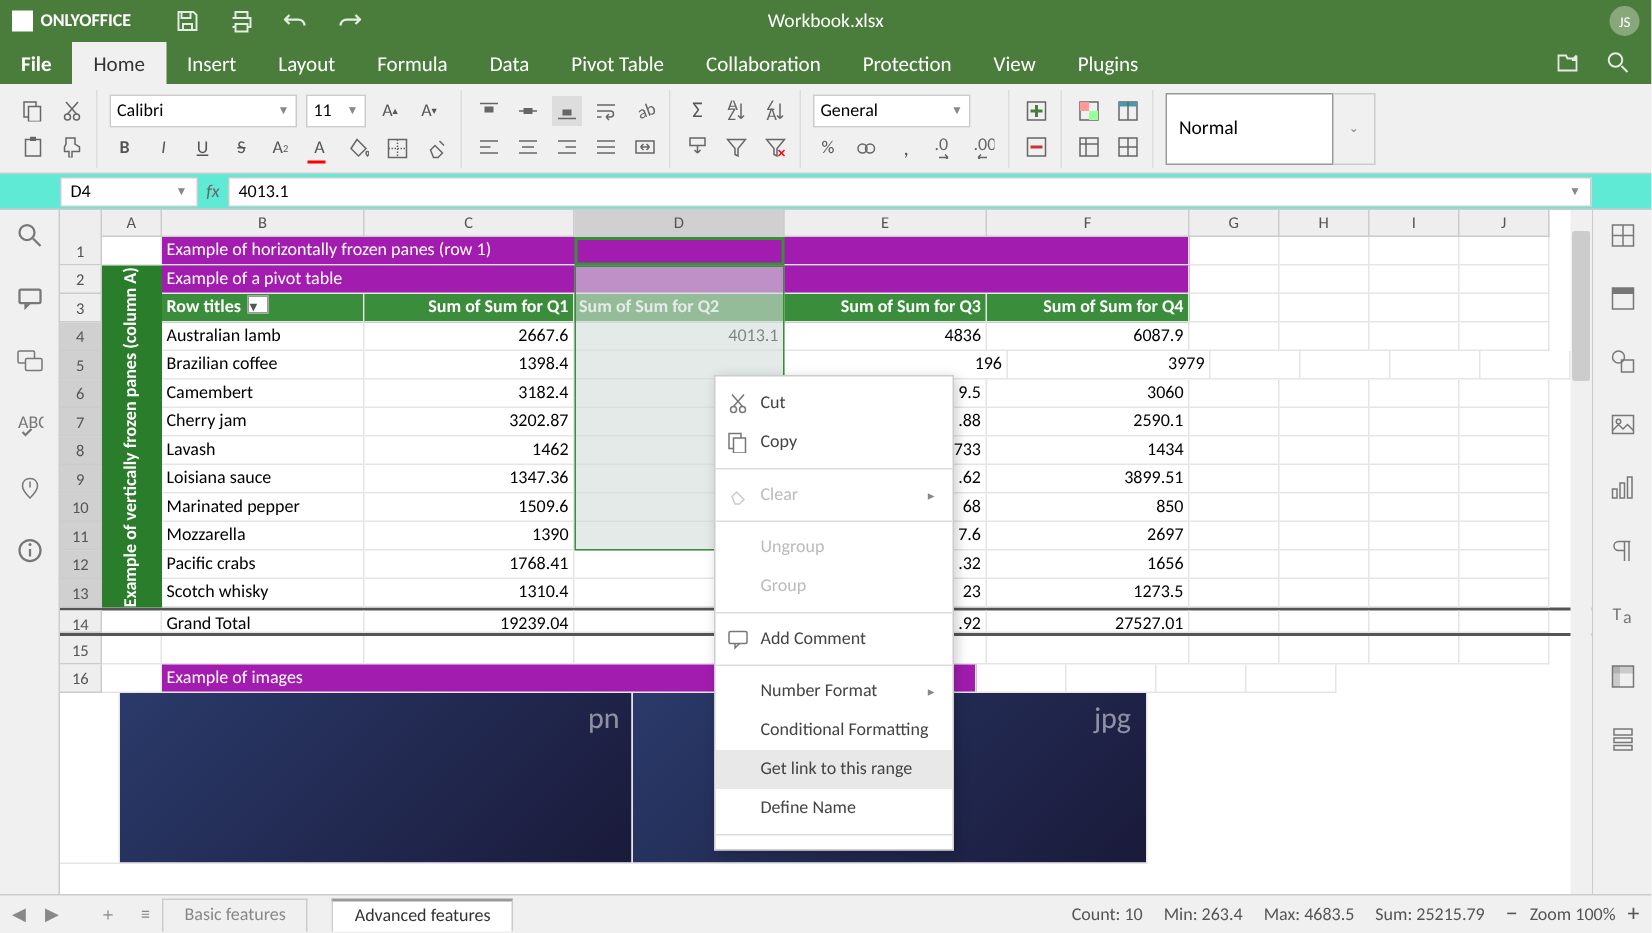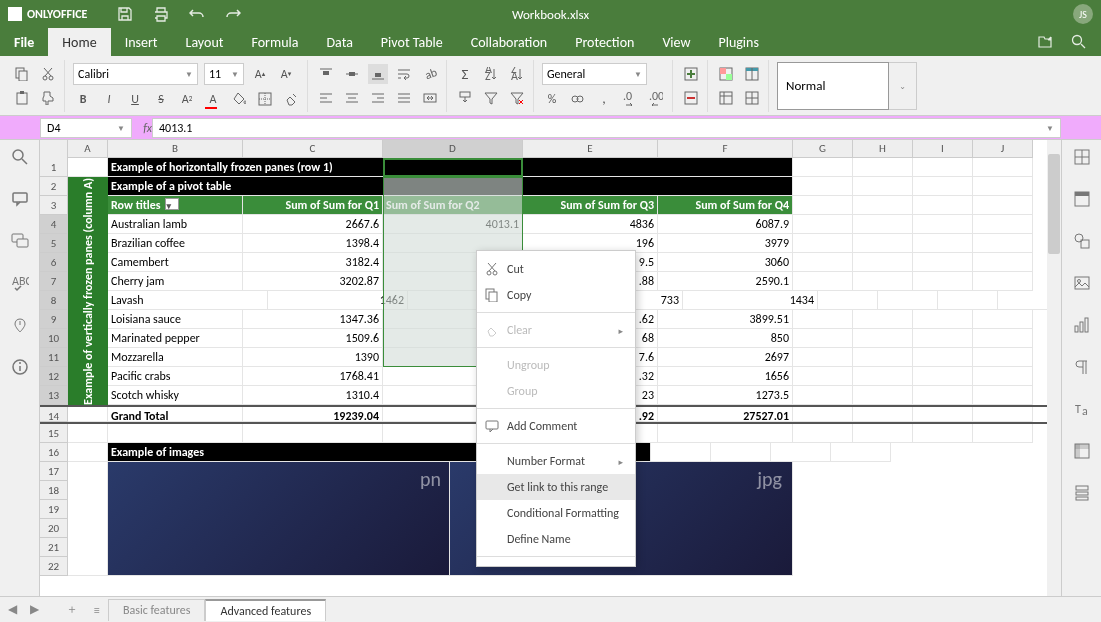--- a/index.html
+++ b/index.html
@@ -20,63 +20,63 @@
 .r-group{display:flex;flex-direction:column;gap:4px;padding:0 6px;border-right:1px solid #ddd;height:52px;justify-content:center}
 .r-row{display:flex;gap:6px;align-items:center}
 .r-btn{width:20px;height:20px;display:flex;align-items:center;justify-content:center;cursor:pointer;color:#555}
 .r-btn svg{width:14px;height:14px}
 .font-sel{width:125px;height:22px;border:1px solid #ccc;background:#fff;padding:2px 4px;display:flex;align-items:center;justify-content:space-between}
 .size-sel{width:40px;height:22px;border:1px solid #ccc;background:#fff;padding:2px 4px;display:flex;align-items:center;justify-content:space-between}
 .numf-sel{width:105px;height:22px;border:1px solid #ccc;background:#fff;padding:2px 4px;display:flex;align-items:center;justify-content:space-between}
 .chev{font-size:8px;color:#888}
 .style-box{width:112px;height:48px;border:1px solid #999;background:#fff;display:flex;align-items:center;padding:0 8px;font-size:13px}
 .style-drop{width:28px;height:48px;border:1px solid #ccc;border-left:none;display:flex;align-items:center;justify-content:center}
-.formula-bar{height:24px;background:#f0abfc;border-bottom:1px solid #ccc;display:flex;align-items:center}
+.formula-bar{height:24px;background:#5eead4;border-bottom:1px solid #ccc;display:flex;align-items:center}
 .cell-ref{width:92px;height:20px;border:1px solid #ccc;background:#fff;margin-left:40px;padding:2px 6px;display:flex;justify-content:space-between;align-items:center}
-.fx{width:20px;font-style:italic;text-align:right;color:#666}
+.fx{width:20px;font-style:italic;text-align:center;color:#666}
 .formula-input{flex:1;height:20px;border:1px solid #ccc;background:#fff;padding:2px 6px;margin-right:40px;display:flex;justify-content:space-between;align-items:center}
 .main{display:flex;height:456px}
 .left-panel{width:40px;background:#f0f0f0;border-right:1px solid #ccc;display:flex;flex-direction:column;align-items:center;padding-top:8px;gap:24px}
 .left-panel .icon{width:18px;height:18px;color:#777;cursor:pointer}
 .right-panel{width:40px;background:#f0f0f0;border-left:1px solid #ccc;display:flex;flex-direction:column;align-items:center;padding-top:8px;gap:24px}
 .right-panel .icon{width:18px;height:18px;color:#777;cursor:pointer}
 .sheet{flex:1;background:#fff;position:relative;overflow:hidden}
 .col-headers{display:flex;height:18px;background:#eee;border-bottom:1px solid #ccc;position:absolute;top:0;left:0}
 .corner{width:28px;height:18px;background:#eee;border-right:1px solid #ccc}
 .col-h{height:18px;border-right:1px solid #ccc;text-align:center;line-height:18px;color:#555;font-size:11px}
 .col-h.sel{background:#d0d0d0}
 .grid{position:absolute;top:18px;left:0;right:0;bottom:0}
 .row{display:flex;height:19px}
 .row-h{width:28px;background:#eee;border-right:1px solid #ccc;border-bottom:1px solid #ccc;text-align:center;line-height:19px;color:#555;font-size:11px}
 .row-h.sel{background:#d0d0d0}
 .cell{border-right:1px solid #e5e5e5;border-bottom:1px solid #e5e5e5;padding:0 3px;line-height:19px;overflow:hidden;white-space:nowrap}
-.green-banner{background:#000000;color:#fff;font-weight:bold}
+.green-banner{background:#a21caf;color:#fff;font-weight:normal}
 .green-header{background:#3a8d3a;color:#fff;font-weight:bold}
 .vert-banner{position:absolute;left:28px;top:37px;width:40px;height:228px;background:#2a7d2a;color:#fff;display:flex;align-items:center;justify-content:center;z-index:2}
 .vert-text{transform:rotate(-90deg);white-space:nowrap;font-weight:bold;text-align:center;line-height:13px}
 .txt-r{text-align:right}
-.bold{font-weight:bold}
+.bold{font-weight:normal}
 .gt-row{border-top:2px solid #555;border-bottom:2px solid #555}
 .sel-cell{position:absolute;border:2px solid #3a8d3a;pointer-events:none;z-index:3}
 .sel-range{position:absolute;background:rgba(210,220,215,0.6);border:1px solid #3a8d3a;z-index:1}
 .filter-btn{display:inline-block;width:14px;height:12px;background:#fff;border:1px solid #999;margin-left:4px;position:relative;top:1px}
 .filter-btn::after{content:"▾";position:absolute;top:-3px;left:1px;font-size:9px;color:#555}
 .img-row{background:linear-gradient(135deg,#2a3a6a,#1a1a3a);position:relative}
 .img-label{position:absolute;color:rgba(255,255,255,0.5);font-size:20px}
 .ctx-menu{position:absolute;left:476px;top:250px;width:160px;background:#fff;border:1px solid #ccc;box-shadow:2px 2px 8px rgba(0,0,0,0.2);z-index:100;padding:5px 0}
 .ctx-item{height:26px;display:flex;align-items:center;padding:0 12px 0 30px;position:relative;cursor:pointer;font-size:12px;color:#444}
 .ctx-item:hover,.ctx-item.hover{background:#e8e8e8}
 .ctx-item.disabled{color:#bbb}
 .ctx-sep{height:1px;background:#ddd;margin:4px 0}
 .ctx-icon{position:absolute;left:8px;width:14px;height:14px;color:#777}
 .ctx-arrow{margin-left:auto;font-size:9px;color:#888}
 .status{position:absolute;bottom:0;height:26px;width:100%;background:#f0f0f0;border-top:1px solid #ccc;display:flex;align-items:center;padding:0 8px}
 .sheet-nav{display:flex;gap:6px;padding-right:12px}
 .nav-btn{width:16px;height:16px;color:#888;cursor:pointer}
-.sheet-tabs{display:flex;gap:0}
+.sheet-tabs{display:flex;gap:16px}
 .sheet-tab{padding:3px 14px;border:1px solid #ccc;border-bottom:none;color:#888;cursor:pointer;font-size:12px}
 .sheet-tab.active{background:#fff;color:#333;border-top:2px solid #999}
 .add-tab{padding:3px 8px;color:#888;cursor:pointer}
 .status-right{margin-left:auto;display:flex;gap:14px;align-items:center;color:#555;font-size:12px}
 .zoom{display:flex;gap:8px;align-items:center}
 .scrollbar-v{position:absolute;right:0;top:0;width:14px;bottom:0;background:#f0f0f0}
 .scrollbar-v .thumb{position:absolute;top:14px;width:12px;height:100px;background:#ccc;left:1px;border-radius:2px}
 .b{font-weight:bold}.i{font-style:italic}.u{text-decoration:underline}.s{text-decoration:line-through}
 </style>
 </head>
@@ -508,21 +508,21 @@
           <div class="cell " style="width:60px"></div>
           <div class="cell " style="width:60px"></div>
           <div class="cell " style="width:60px"></div>
         </div>
         <div class="row ">
           <div class="row-h sel">5</div>
           <div class="cell " style="width:40px"></div>
           <div class="cell " style="width:135px">Brazilian coffee</div>
           <div class="cell txt-r" style="width:140px">1398.4</div>
           <div class="cell txt-r" style="width:140px"></div>
-          <div class="cell txt-r" style="width:135px">196</div>
+          <div class="cell txt-r" style="width:149px">196</div>
           <div class="cell txt-r" style="width:135px">3979</div>
           <div class="cell " style="width:60px"></div>
           <div class="cell " style="width:60px"></div>
           <div class="cell " style="width:60px"></div>
           <div class="cell " style="width:60px"></div>
         </div>
         <div class="row ">
           <div class="row-h sel">6</div>
           <div class="cell " style="width:40px"></div>
           <div class="cell " style="width:135px">Camembert</div>
@@ -544,21 +544,21 @@
           <div class="cell txt-r" style="width:135px">.88</div>
           <div class="cell txt-r" style="width:135px">2590.1</div>
           <div class="cell " style="width:60px"></div>
           <div class="cell " style="width:60px"></div>
           <div class="cell " style="width:60px"></div>
           <div class="cell " style="width:60px"></div>
         </div>
         <div class="row ">
           <div class="row-h sel">8</div>
           <div class="cell " style="width:40px"></div>
-          <div class="cell " style="width:160px">Lavash</div>
+          <div class="cell " style="width:135px">Lavash</div>
           <div class="cell txt-r" style="width:140px">1462</div>
           <div class="cell txt-r" style="width:140px"></div>
           <div class="cell txt-r" style="width:135px">733</div>
           <div class="cell txt-r" style="width:135px">1434</div>
           <div class="cell " style="width:60px"></div>
           <div class="cell " style="width:60px"></div>
           <div class="cell " style="width:60px"></div>
           <div class="cell " style="width:60px"></div>
         </div>
         <div class="row ">
@@ -655,28 +655,20 @@
         <div class="row ">
           <div class="row-h ">16</div>
           <div class="cell " style="width:40px"></div>
           <div class="cell green-banner" style="width:543px">Example of images</div>
           <div class="cell " style="width:60px"></div>
           <div class="cell " style="width:60px"></div>
           <div class="cell " style="width:60px"></div>
           <div class="cell " style="width:60px"></div>
         </div>
         <div class="row" style="height:114px">
-          <div style="width:28px;background:#eee;border-right:1px solid #ccc;display:flex;flex-direction:column">
-            <div style="height:19px;border-bottom:1px solid #ccc;text-align:center;line-height:19px;font-size:11px;color:#555">17</div>
-            <div style="height:19px;border-bottom:1px solid #ccc;text-align:center;line-height:19px;font-size:11px;color:#555">18</div>
-            <div style="height:19px;border-bottom:1px solid #ccc;text-align:center;line-height:19px;font-size:11px;color:#555">19</div>
-            <div style="height:19px;border-bottom:1px solid #ccc;text-align:center;line-height:19px;font-size:11px;color:#555">20</div>
-            <div style="height:19px;border-bottom:1px solid #ccc;text-align:center;line-height:19px;font-size:11px;color:#555">21</div>
-            <div style="height:19px;border-bottom:1px solid #ccc;text-align:center;line-height:19px;font-size:11px;color:#555">22</div>
-          </div>
           <div class="cell" style="width:40px;height:114px"></div>
           <div class="cell img-row" style="width:342px;height:114px">
             <span class="img-label" style="right:8px;top:8px">pn</span>
           </div>
           <div class="cell img-row" style="width:343px;height:114px">
             <span class="img-label" style="right:10px;top:8px">jpg</span>
           </div>
         </div>
       </div>
 
@@ -766,36 +758,47 @@
         <rect x="1" y="2" width="12" height="8" rx="1" fill="none" stroke="#777"></rect>
         <path d="M5 10v3l3-3" fill="none" stroke="#777"></path>
       </svg>
       <span>Add Comment</span>
     </div>
   <div class="ctx-sep"></div>
   <div class="ctx-item">
       <span>Number Format</span>
       <span class="ctx-arrow">▸</span>
     </div>
+  <div class="ctx-item">
+      <span>Conditional Formatting</span>
+    </div>
   <div class="ctx-item hover">
       <span>Get link to this range</span>
-    </div>
-  <div class="ctx-item">
-      <span>Conditional Formatting</span>
     </div>
   <div class="ctx-item">
       <span>Define Name</span>
     </div>
   <div class="ctx-sep"></div>
 </div>
 
 <div class="status">
   <div class="sheet-nav">
     <div class="nav-btn">◀</div>
     <div class="nav-btn">▶</div>
   </div>
   <div class="add-tab">＋</div>
   <div class="add-tab">≡</div>
   <div class="sheet-tabs">
     <div class="sheet-tab">Basic features</div>
     <div class="sheet-tab active">Advanced features</div>
   </div>
+  <div class="status-right">
+    <span>Count: 10</span>
+    <span>Min: 263.4</span>
+    <span>Max: 4683.5</span>
+    <span>Sum: 25215.79</span>
+    <div class="zoom">
+      <span style="font-size:16px;cursor:pointer">−</span>
+      <span>Zoom 100%</span>
+      <span style="font-size:16px;cursor:pointer">+</span>
+    </div>
+  </div>
 </div>
 
 </body></html>

